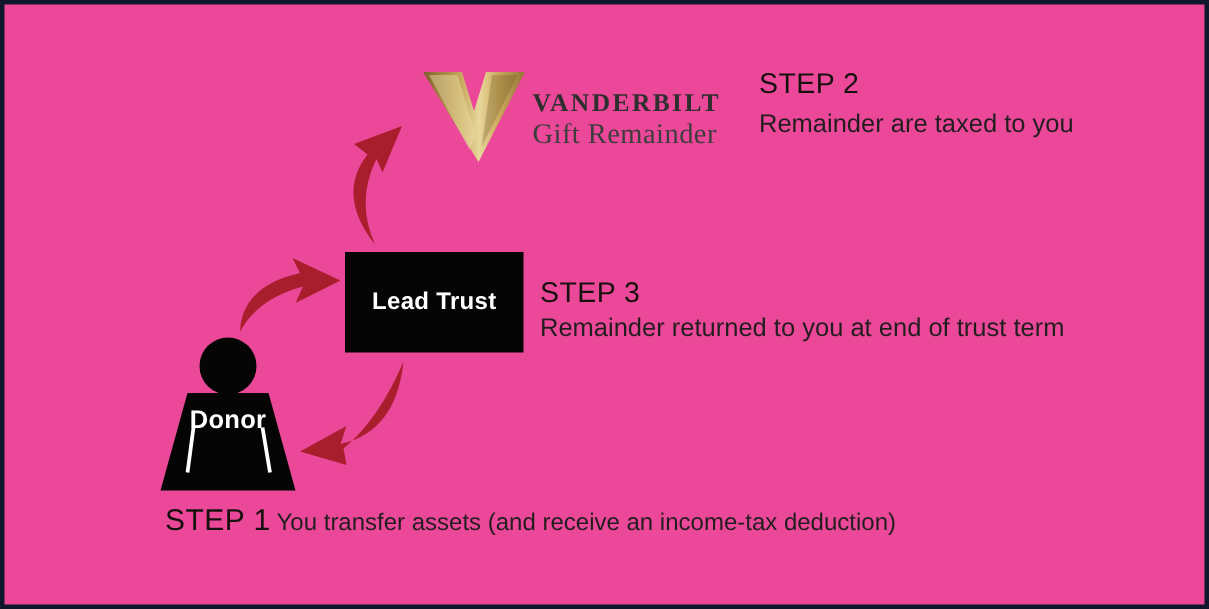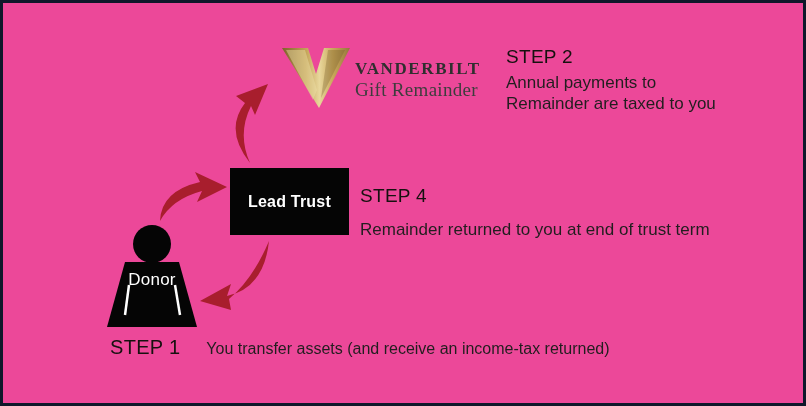--- a/index.html
+++ b/index.html
@@ -21,37 +21,37 @@
     font-family:"Liberation Serif", serif; font-size:19px; font-weight:400;
     color:#3d3d3d; line-height:23px; letter-spacing:0.3px;
   }
 
   
   .step-label { font-size:19px; font-weight:400; color:#16110f; letter-spacing:0.3px; line-height:24px; }
   .step-text  { font-size:17px; color:#221e1f; line-height:21px; }
   .step2 { position:absolute; left:503px; top:42px; }
   .step2 .step-label { margin-bottom:3px; }
   .step3 { position:absolute; left:357px; top:181px; }
-  .step3 .step-text { margin-top:11px; white-space:nowrap; }
-  .step1 { position:absolute; left:107px; top:332px; display:flex; align-items:baseline; gap:26px; white-space:nowrap;text-align:right; }
+  .step3 .step-text { margin-top:0; white-space:nowrap; }
+  .step1 { position:absolute; left:107px; top:332px; display:flex; align-items:baseline; gap:4px; white-space:nowrap;text-align:right; }
   .step1 .step-label { font-size:20px; }
   .step1 .step-text { font-size:16px; }
 
   
   .lead-trust {
     position:absolute; left:227px; top:165px; width:119px; height:67px;
     background:#050505; display:flex; align-items:center; justify-content:center;
   }
   .lead-trust span { color:#ffffff; font-size:16px; font-weight:700; letter-spacing:0.2px; }
 
   
   .donor-svg { position:absolute; left:100px; top:220px; width:100px; height:112px; }
   .donor-label {
     position:absolute; left:112px; top:267px; width:74px; text-align:center;
-    color:#ffffff; font-size:17px; font-weight:400; letter-spacing:0.2px;
+    color:#ffffff; font-size:17px; font-weight:700; letter-spacing:0.2px;
   }
 </style>
 </head>
 <body>
 
 <div class="stage">
 
   <svg class="arrows-svg" viewBox="0 0 806 406" aria-hidden="true">
     <path d="M157,218 Q158,188 197,179 L192,169 L224,184 L194,199 L199,188 Q169,196 157,218 Z" fill="#a81e2d"></path>
     <path d="M247,160 Q221,127 242,100 L233,93 L265,81 L252,112 L248,103 Q234,131 247,160 Z" fill="#a81e2d"></path>
@@ -73,39 +73,38 @@
     <path fill="#6d5524" opacity="0.30" d="M47,2 L64,2 L40,50 Z"></path>
   </svg>
 
   <div class="logo-text">
     <div class="wordmark">VANDERBILT</div>
     <div class="subtitle">Gift Remainder</div>
   </div>
 
   <div class="step2">
     <div class="step-label">STEP 2</div>
-    <div class="step-text">Annual payments to</div>
     <div class="step-text">Remainder are taxed to you</div>
   </div>
 
   <div class="lead-trust">
     <span>Lead Trust</span>
   </div>
 
   <div class="step3">
-    <div class="step-label">STEP 4</div>
+    <div class="step-label">STEP 3</div>
     <div class="step-text">Remainder returned to you at end of trust term</div>
   </div>
 
   <svg class="donor-svg" viewBox="0 0 100 112" aria-hidden="true">
     <circle cx="49" cy="21" r="19" fill="#050505"></circle>
     <polygon points="22,39 76,39 94,104 4,104" fill="#050505"></polygon>
     <path d="M26,62 L22,92" stroke="#ffffff" stroke-width="2.5" fill="none"></path>
     <path d="M72,62 L77,92" stroke="#ffffff" stroke-width="2.5" fill="none"></path>
   </svg>
   <div class="donor-label">Donor</div>
 
   <div class="step1">
     <span class="step-label">STEP 1</span>
-    <span class="step-text">You transfer assets (and receive an income-tax returned)</span>
+    <span class="step-text">You transfer assets (and receive an income-tax deduction)</span>
   </div>
 
 </div>
 
 </body></html>

